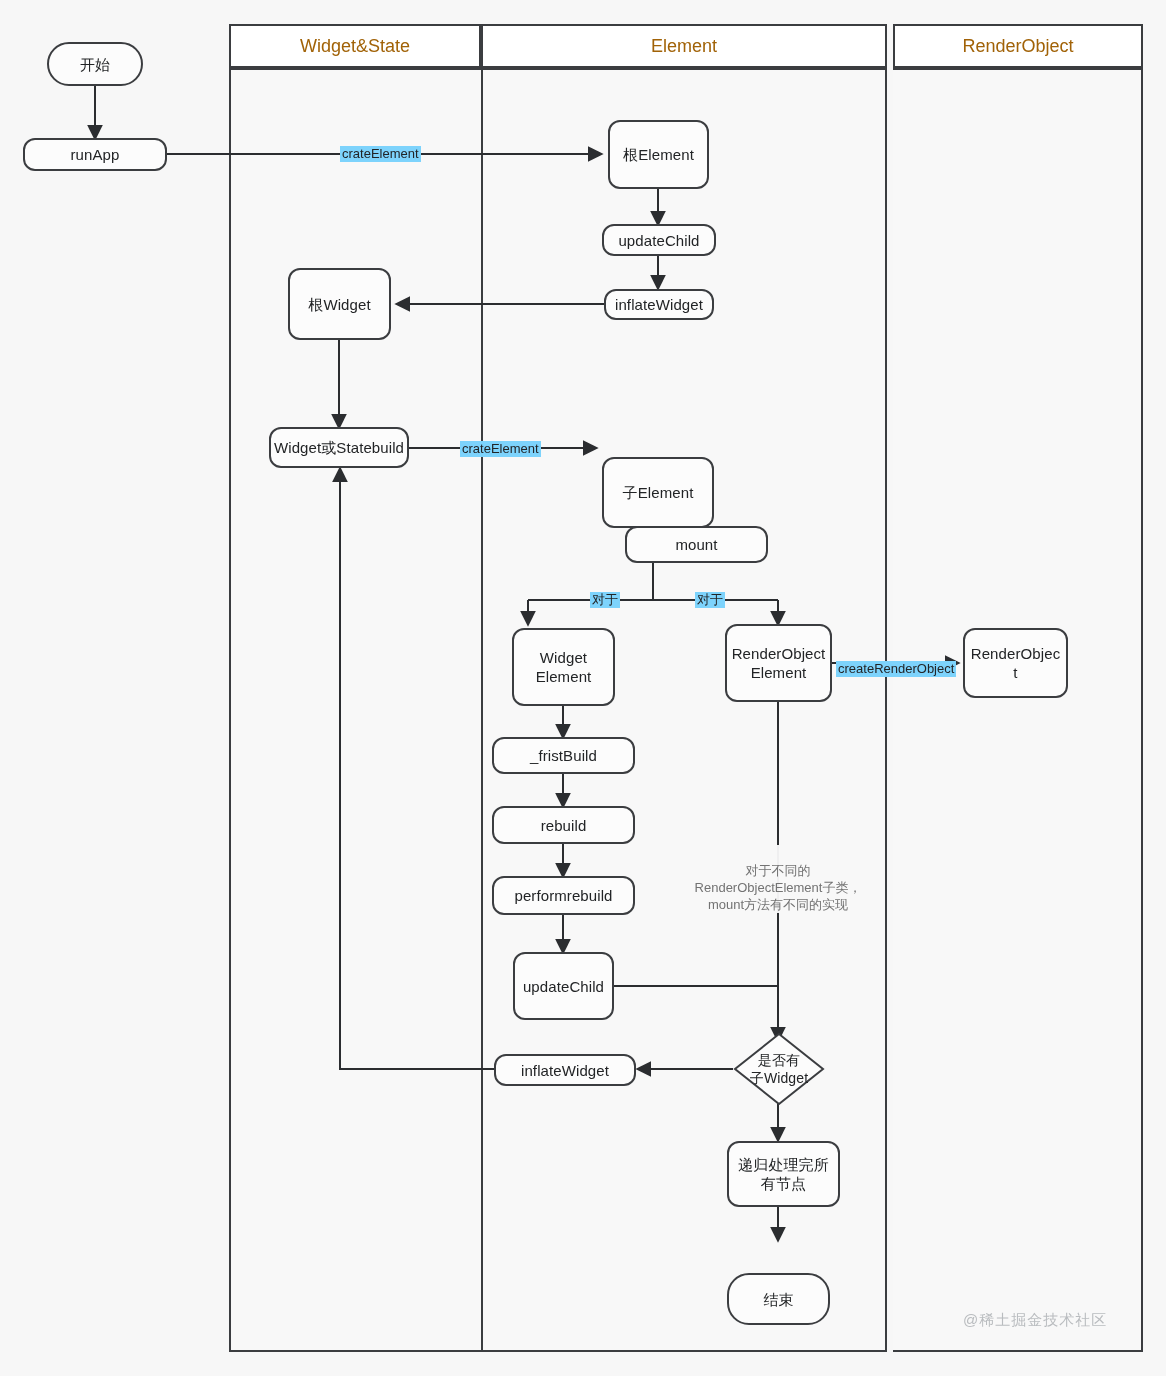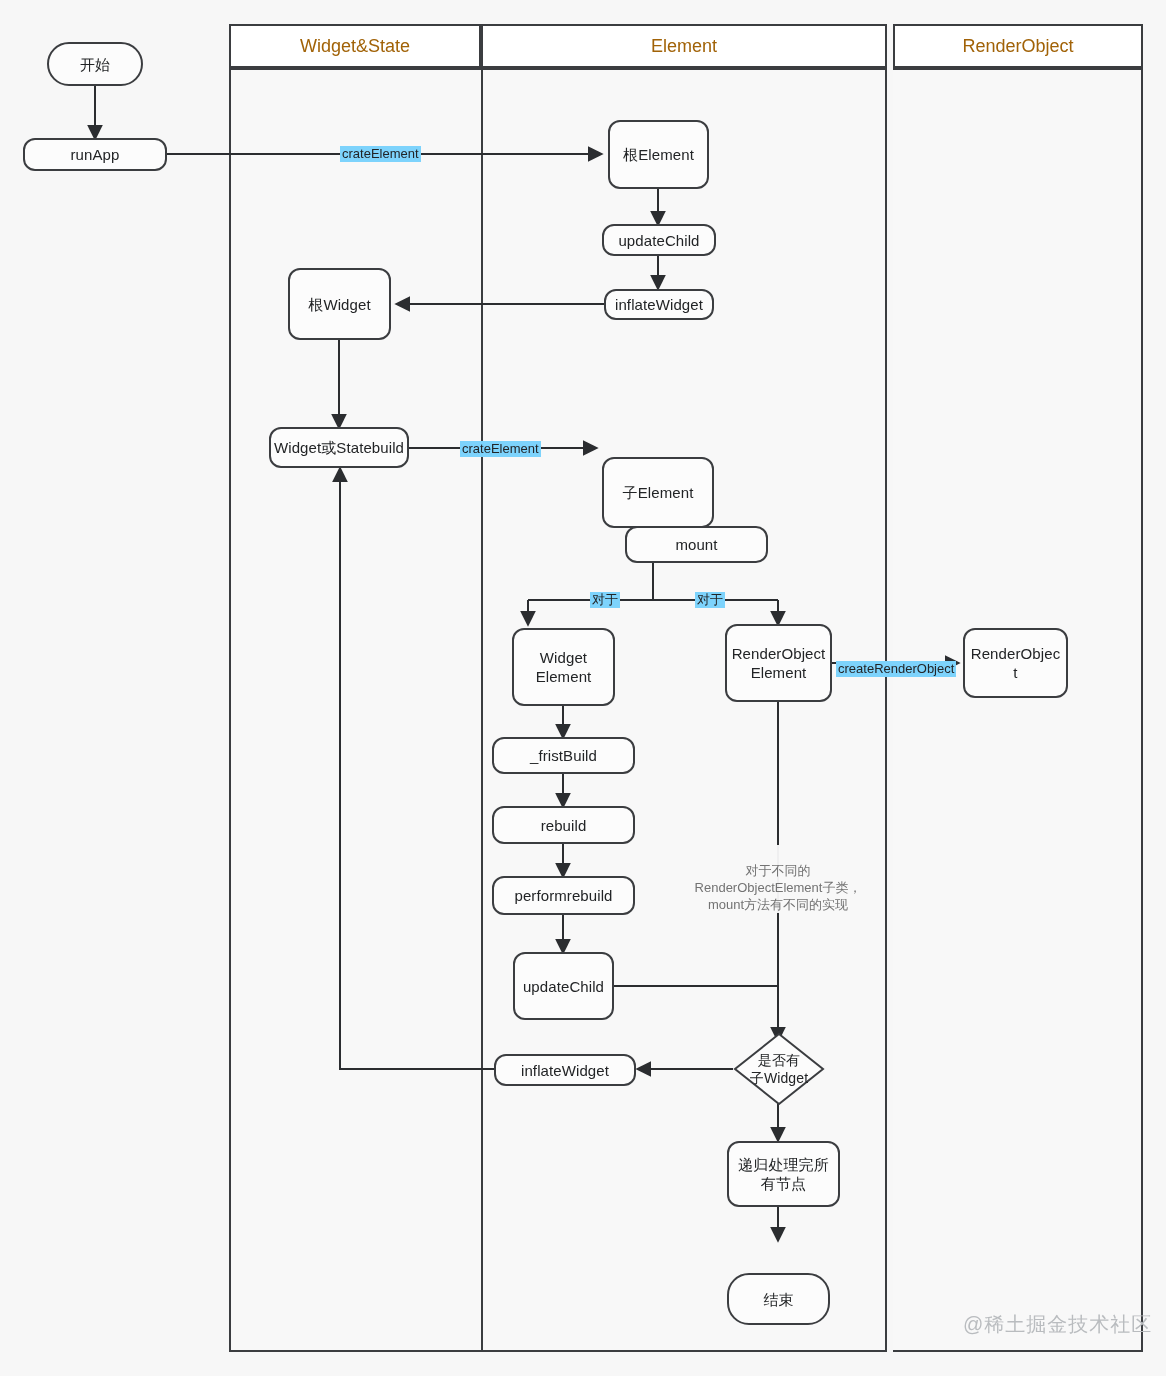--- a/index.html
+++ b/index.html
@@ -91,21 +91,21 @@
     position: absolute;
     background: rgba(248,248,248,0.96);
     font-size: 13px;
     line-height: 17px;
     color: #737373;
     text-align: center;
     white-space: pre-line;
   }
   .watermark {
     position: absolute;
-    font-size: 20px;
+    font-size: 15px;
     color: #b9bcbf;
     letter-spacing: 1px;
   }
 </style>
 </head>
 <body>
 
 <div id="canvas">
 
   <div class="lane-header" style="left:229px; top:24px; width:252px; height:44px;">

